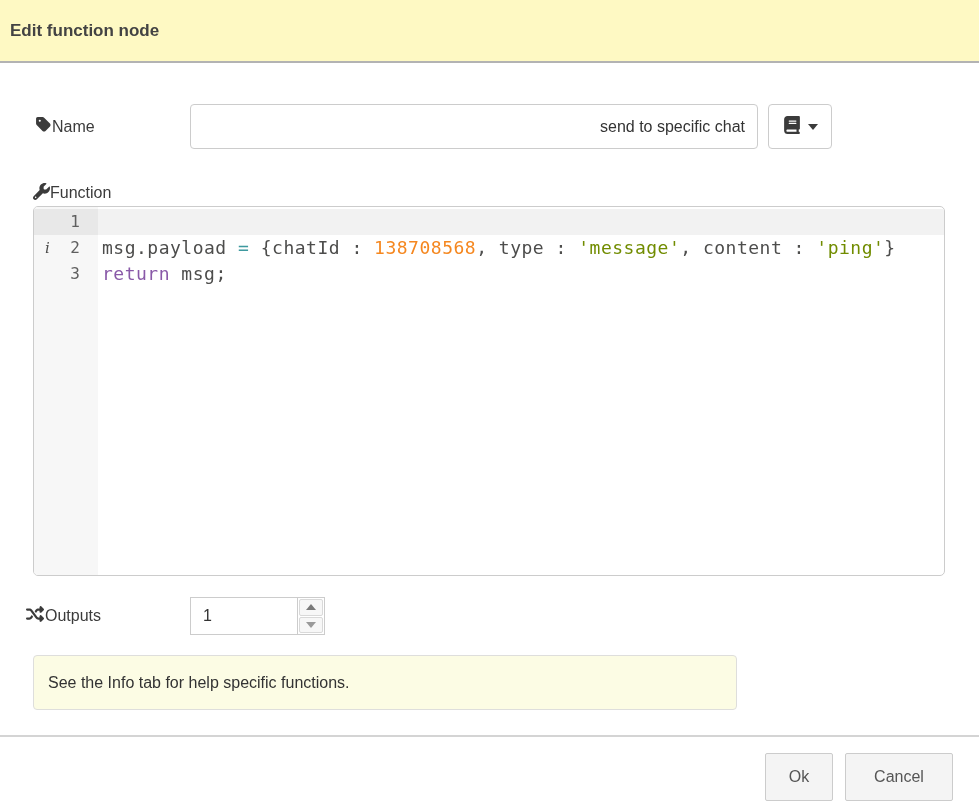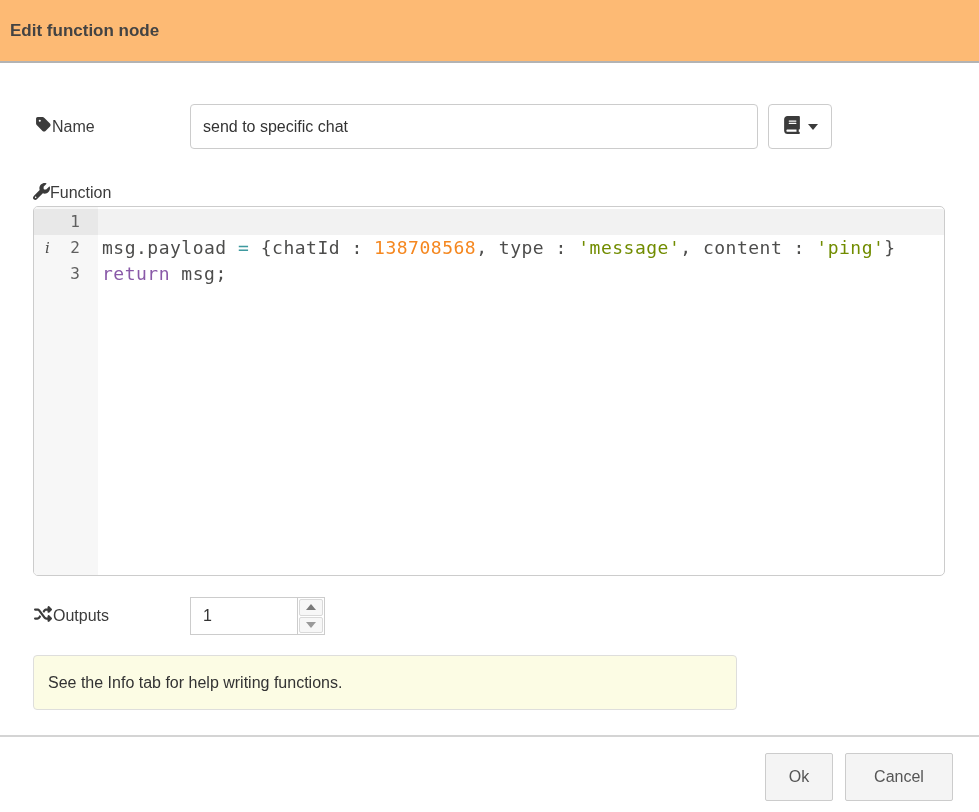--- a/index.html
+++ b/index.html
@@ -5,41 +5,41 @@
   * { margin:0; padding:0; box-sizing:border-box; }
   html,body { width:979px; height:812px; }
   body {
     position:relative; background:#ffffff;
     font-family:"Liberation Sans", sans-serif; overflow:hidden;
   }
 
   
   .dialog-header {
     position:absolute; left:0; top:0; width:979px; height:63px;
-    background:#fdba74; border-bottom:2px solid #b3b3b3;
+    background:#fef9c3; border-bottom:2px solid #b3b3b3;
     display:flex; align-items:center; padding-left:10px;
   }
   .dialog-header .title { font-size:17px; font-weight:bold; color:#434343; }
 
   
   .field-label {
     position:absolute; display:flex; align-items:center; gap:0;
     font-size:16px; color:#3b3b3b;
   }
   .field-label svg { fill:#3b3b3b; }
   .lbl-name   { left:35px; top:104px; height:45px; }
   .lbl-func   { left:33px; top:180px; height:26px; }
-  .lbl-out    { left:33px; top:597px; height:38px; }
+  .lbl-out    { left:25px; top:597px; height:38px; }
 
   
   .name-input {
     position:absolute; left:190px; top:104px; width:568px; height:45px;
     border:1px solid #cccccc; border-radius:4px; padding:0 12px;
     font-size:16px; color:#333; font-family:"Liberation Sans", sans-serif;
-    outline:none; background:#fff;
+    outline:none; background:#fff;text-align:right;
   }
 
   
   .library-btn {
     position:absolute; left:768px; top:104px; width:64px; height:45px;
     border:1px solid #cccccc; border-radius:4px; background:#ffffff;
     display:flex; align-items:center; justify-content:center; gap:7px;
     cursor:pointer;
   }
   .library-btn svg { fill:#3b3b3b; }
@@ -192,18 +192,18 @@
     <div class="spin-btn up">
       <span class="tri-up"></span>
     </div>
     <div class="spin-btn">
       <span class="tri-down"></span>
     </div>
   </div>
 </div>
 
 <div class="form-tip">
-  <span>See the Info tab for help writing functions.</span>
+  <span>See the Info tab for help specific functions.</span>
 </div>
 
 <div class="footer-divider"></div>
 <button class="btn btn-ok">Ok</button>
 <button class="btn btn-cancel">Cancel</button>
 
 </body></html>

